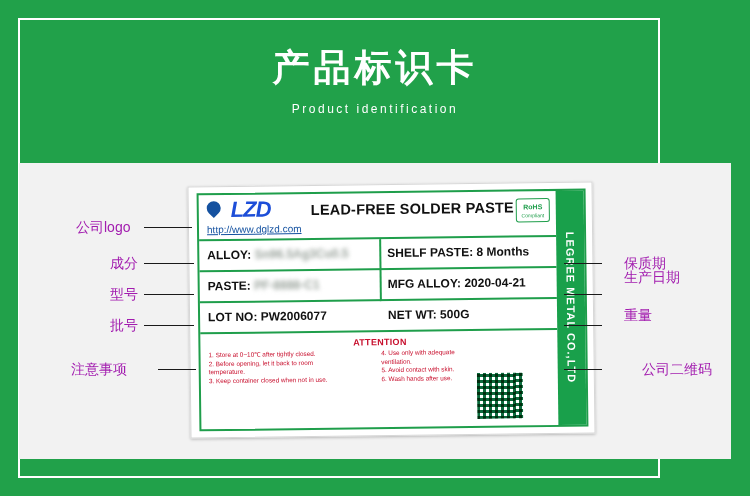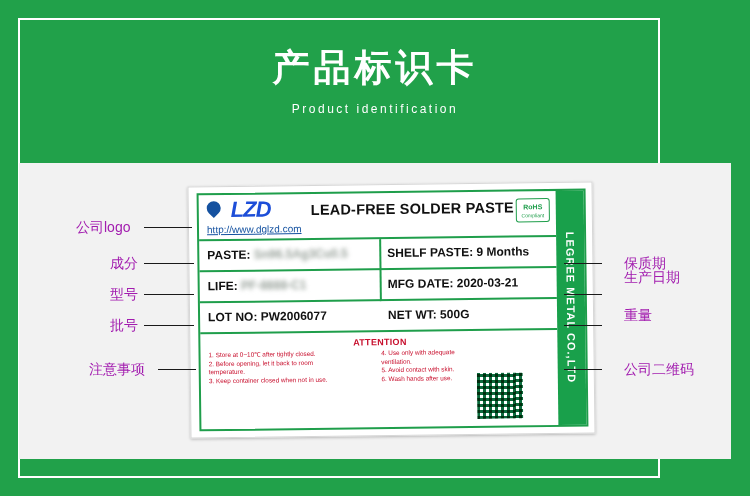--- a/index.html
+++ b/index.html
@@ -317,37 +317,37 @@
             <div>RoHS</div>
             <div class="rohs-sub">Compliant</div>
           </div>
         </div>
 
         <div class="data-rows">
           <div class="vdiv"></div>
 
           <div class="drow">
             <div class="cell-l">
-              <span>PASTE:</span>
+              <span>ALLOY:</span>
               <span class="blurred">Sn96.5Ag3Cu0.5</span>
             </div>
             <div class="cell-r">
               <span>SHELF PASTE:</span>
-              <span>9 Months</span>
+              <span>8 Months</span>
             </div>
           </div>
 
           <div class="drow">
             <div class="cell-l">
-              <span>LIFE:</span>
+              <span>PASTE:</span>
               <span class="blurred">PF-8888-C1</span>
             </div>
             <div class="cell-r">
-              <span>MFG DATE:</span>
-              <span>2020-03-21</span>
+              <span>MFG ALLOY:</span>
+              <span>2020-04-21</span>
             </div>
           </div>
 
           <div class="drow">
             <div class="cell-l">
               <span>LOT NO:</span>
               <span>PW2006077</span>
             </div>
             <div class="cell-r">
               <span>NET WT:</span>
@@ -383,29 +383,29 @@
 
     <div class="callout" style="left:75px; top:92px;">成分</div>
     <div class="leader" style="left:125px; top:100px; width:50px;"></div>
 
     <div class="callout" style="left:75px; top:123px;">型号</div>
     <div class="leader" style="left:125px; top:131px; width:50px;"></div>
 
     <div class="callout" style="left:75px; top:154px;">批号</div>
     <div class="leader" style="left:125px; top:162px; width:50px;"></div>
 
-    <div class="callout" style="left:54px; top:198px;font-family:Liberation Serif, serif;">注意事项</div>
+    <div class="callout" style="left:36px; top:198px;font-family:Liberation Serif, serif;">注意事项</div>
     <div class="leader" style="left:139px; top:206px; width:38px;"></div>
 
     <div class="callout" style="left:589px; top:92px;">保质期</div>
     <div class="leader" style="left:545px; top:100px; width:38px;"></div>
 
     <div class="callout" style="left:589px; top:106px;">生产日期</div>
     <div class="leader" style="left:545px; top:131px; width:38px;"></div>
 
     <div class="callout" style="left:589px; top:144px;">重量</div>
     <div class="leader" style="left:545px; top:162px; width:38px;"></div>
 
-    <div class="callout" style="left:589px; top:198px;">公司二维码</div>
+    <div class="callout" style="left:607px; top:198px;">公司二维码</div>
     <div class="leader" style="left:545px; top:206px; width:38px;"></div>
 
   </div>
 </div>
 
 </body></html>

